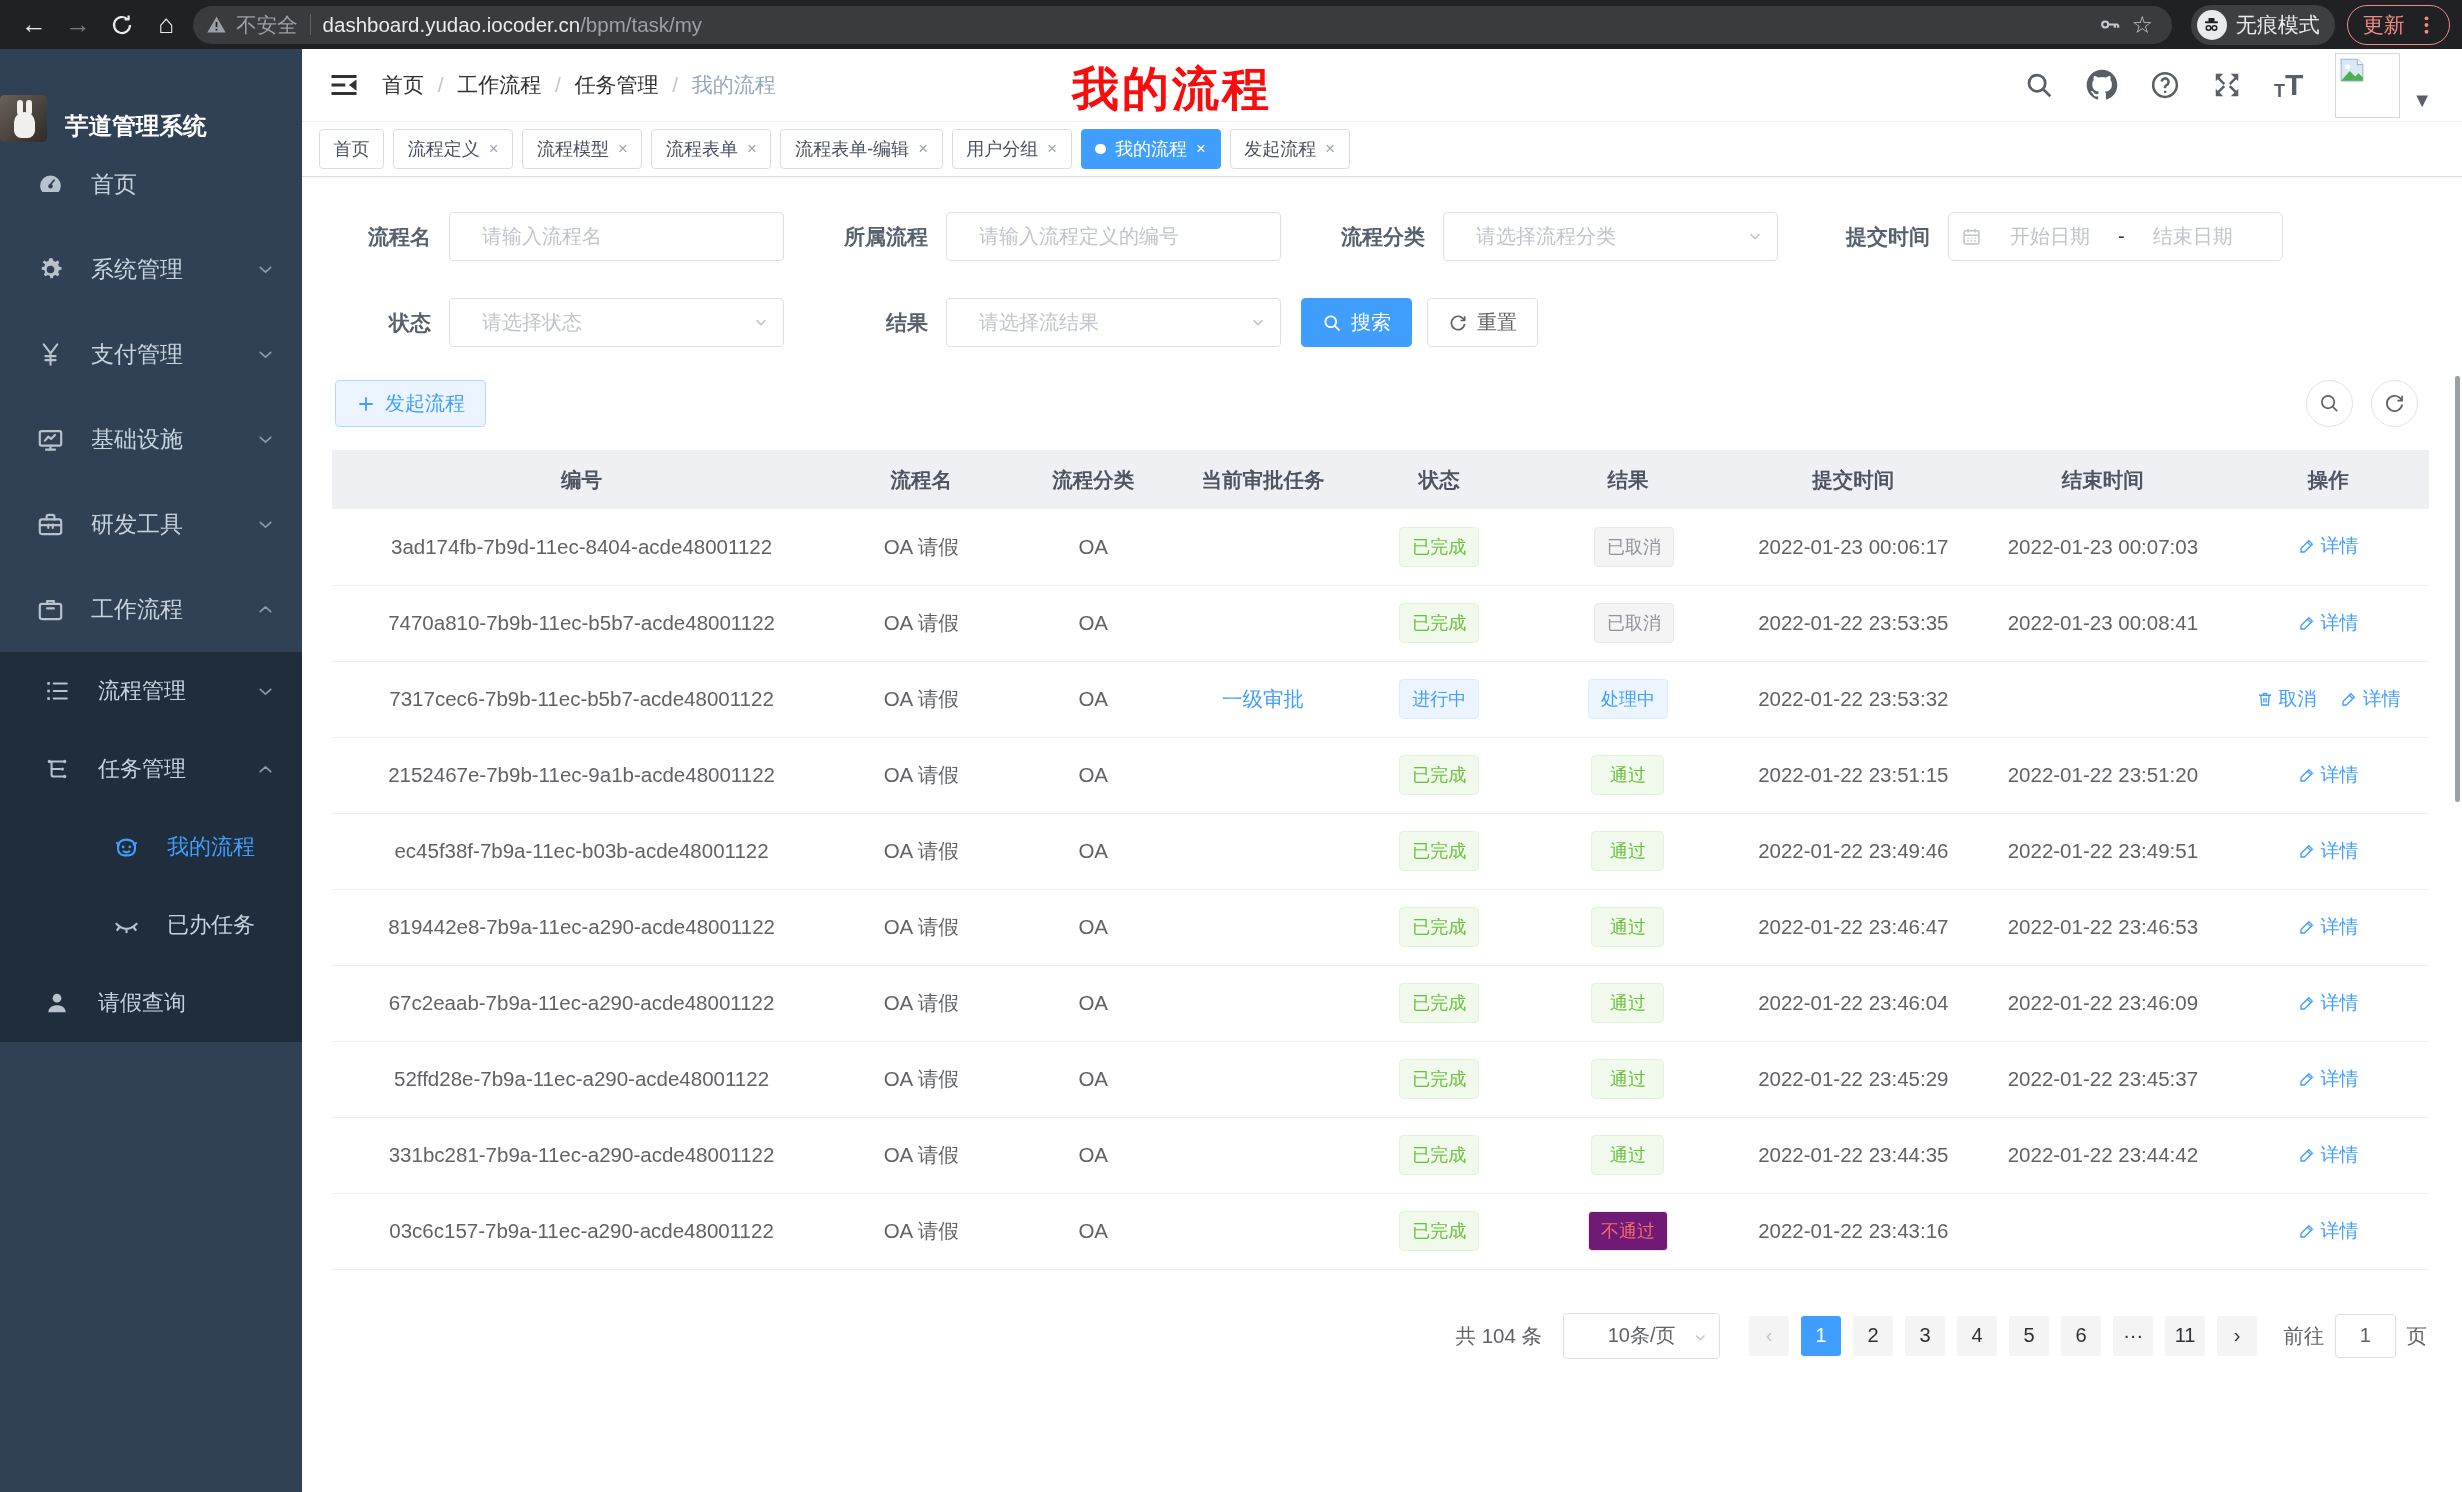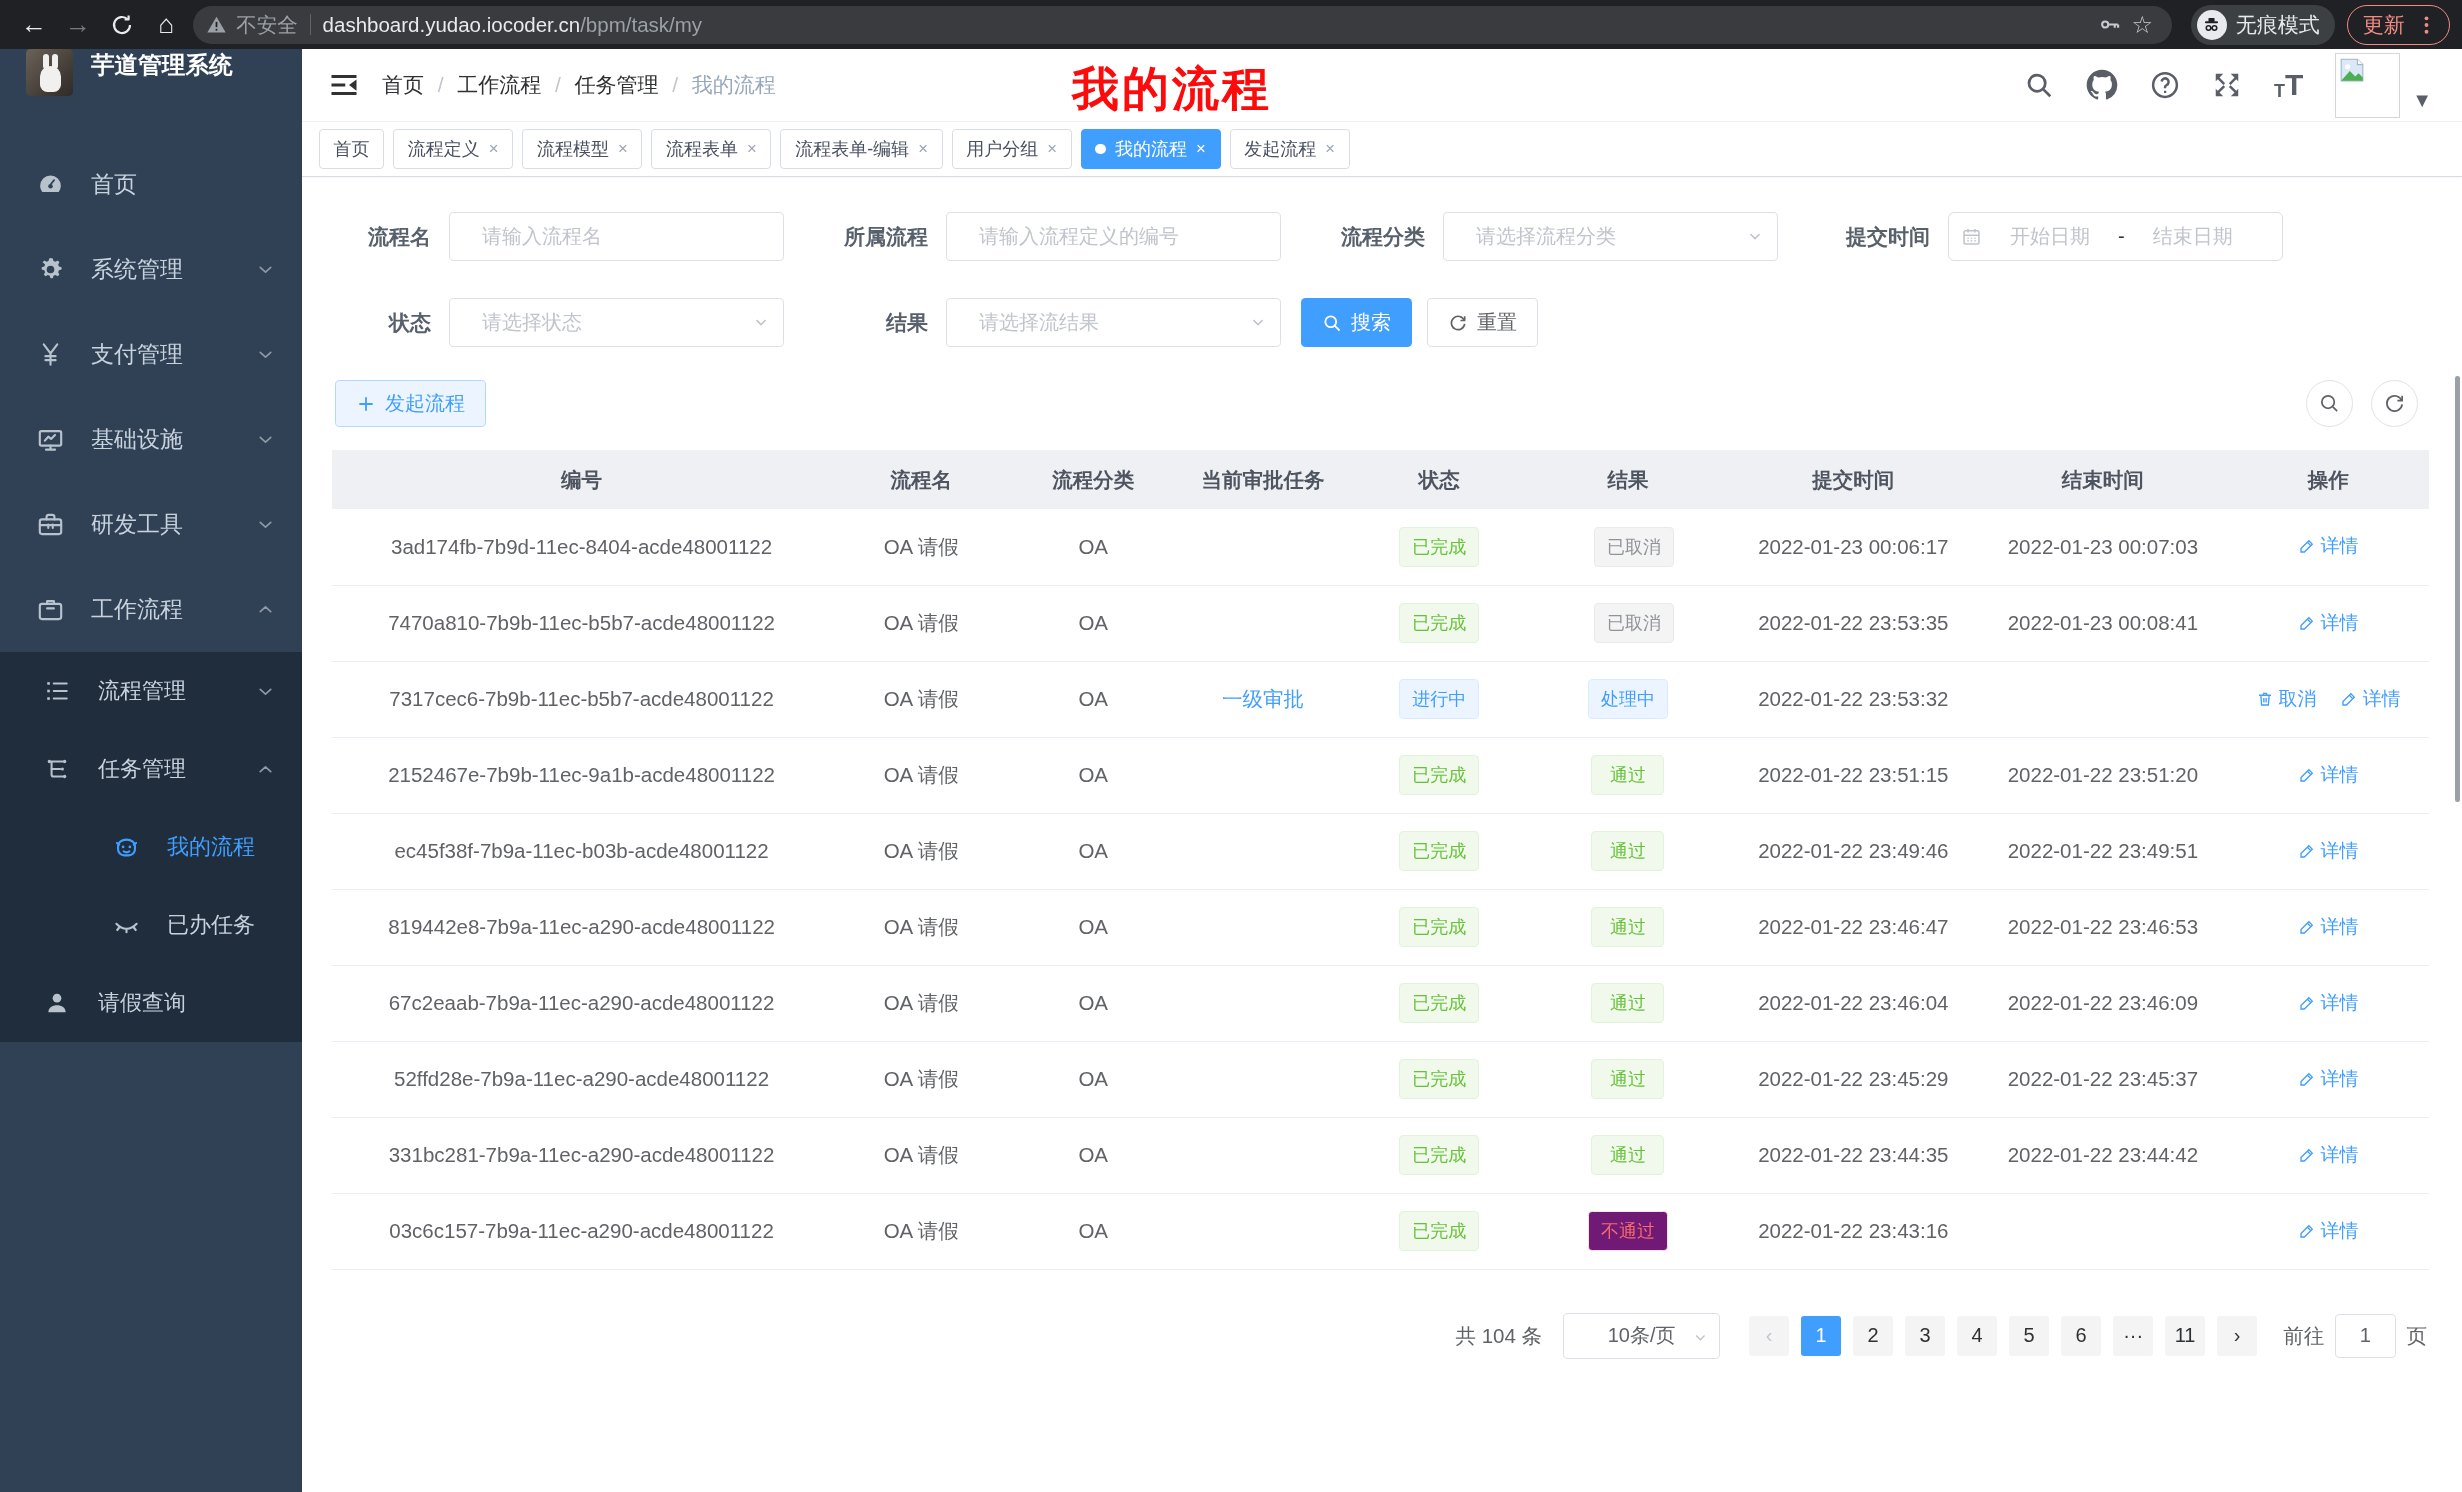--- a/index.html
+++ b/index.html
@@ -22,21 +22,21 @@
     padding:0 15px 0 6px; color:#e8eaed; font-size:21px; margin-left:10.7px; flex:0 0 auto; }
   .incog-circle { width:30px; height:30px; background:#e8eaed; border-radius:50%;
     display:flex; align-items:center; justify-content:center; margin-right:9px; }
   .update-chip { height:40px; border:1.5px solid #f28b82; color:#f28b82; border-radius:20px;
     display:flex; align-items:center; padding:0 10.7px 0 15px; font-size:21px; margin-left:12px; flex:0 0 auto;}
   .update-chip .dots { margin-left:10.7px; display:flex; }
 
   
   .app { display:flex; height:1444px; }
   .sidebar { width:302px; background:#304156; flex:0 0 auto; color:#c8d2dd; }
-  .logo-row { height:93px; display:flex; align-items:flex-start; padding-left:26px; }
+  .logo-row { height:93px; display:flex; align-items:flex-end; }
   .logo-img { width:47px; height:47px; border-radius:4.6px; background:linear-gradient(135deg,#6b6158,#2e2a26);
     position:relative; overflow:hidden; flex:0 0 auto;}
   .logo-img:before { content:""; position:absolute; left:13.7px; top:16.7px; width:21px; height:26px;
     background:#f2f0ee; border-radius:10.7px 10.7px 7.6px 7.6px; }
   .logo-img:after { content:""; position:absolute; left:16.7px; top:4.6px; width:6px; height:15px;
     background:#f2f0ee; border-radius:3px; box-shadow:9px 0 0 #f2f0ee; }
   .logo-title { color:#fff; font-weight:bold; font-size:23.6px; margin-left:18px; }
   .menu-item { height:85px; display:flex; align-items:center; padding:0 26px 0 35px; font-size:23px; cursor:pointer; }
   .menu-item .m-ic { width:30px; display:flex; justify-content:center; margin-right:26px; color:#b8c2cc; flex:0 0 auto;}
   .menu-item .m-label { flex:1; white-space:nowrap; }

